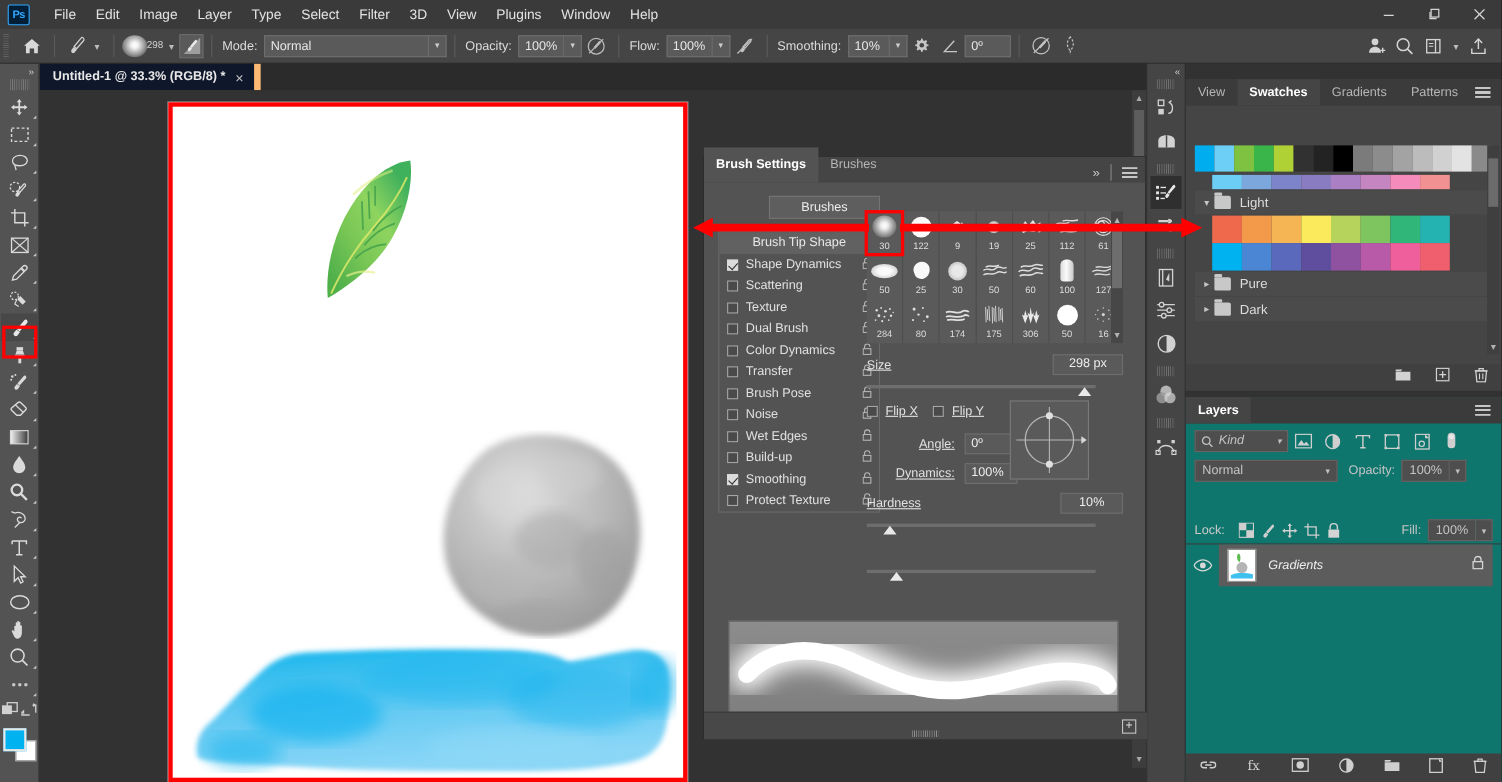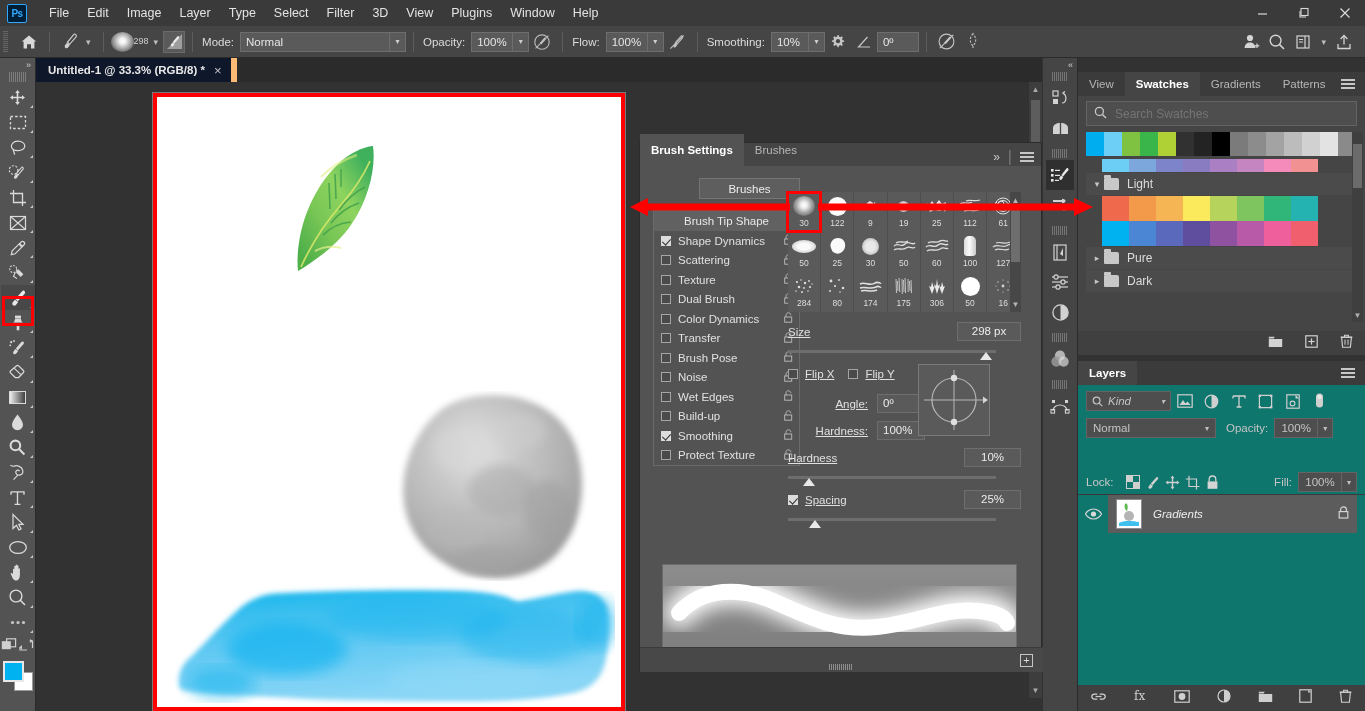--- a/index.html
+++ b/index.html
@@ -1069,21 +1069,21 @@
         <span class="cbx"></span>
         <span class="ctl-lbl">Flip X</span>
         <span class="cbx" style="margin-left:14px;"></span>
         <span class="ctl-lbl">Flip Y</span>
       </div>
       <div style="position:absolute;left:168px;top:228px;display:flex;align-items:center;">
         <span class="ctl-lbl" style="width:60px;text-align:right;margin-right:9px;">Angle:</span>
         <span class="num-field" style="width:48px;text-align:left;">0º</span>
       </div>
       <div style="position:absolute;left:148px;top:255px;display:flex;align-items:center;">
-        <span class="ctl-lbl" style="width:80px;text-align:right;margin-right:9px;">Hardness:</span>
+        <span class="ctl-lbl" style="width:80px;text-align:right;margin-right:9px;">Dynamics:</span>
         <span class="num-field" style="width:48px;text-align:left;">100%</span>
       </div>
       <div class="angbox" style="position:absolute;left:278px;top:198px;">
         <svg width="70" height="70" viewBox="0 0 70 70">
           <circle cx="35" cy="35" r="22" fill="none" stroke="#b6b6b6" stroke-width="1.2"></circle>
           <line x1="35" y1="5" x2="35" y2="65" stroke="#b6b6b6" stroke-width="1"></line>
           <line x1="5" y1="35" x2="65" y2="35" stroke="#b6b6b6" stroke-width="1"></line>
           <circle cx="35" cy="13" r="3.2" fill="#e0e0e0"></circle>
           <circle cx="35" cy="57" r="3.2" fill="#e0e0e0"></circle>
           <path d="M64 31.5 L69 35 L64 38.5 Z" fill="#d6d6d6"></path>
@@ -1091,25 +1091,20 @@
       </div>
 
       <div style="position:absolute;left:148px;top:282px;width:233px;display:flex;align-items:center;justify-content:space-between;">
         <span class="ctl-lbl">Hardness</span>
         <span class="num-field" style="width:57px;">10%</span>
       </div>
       <div class="slider" style="position:absolute;left:148px;top:310px;width:208px;">
         <span class="tri" style="left:10%;"></span>
       </div>
 
-      <div style="position:absolute;left:148px;top:324px;width:233px;display:flex;align-items:center;">
-        <span class="cbx on"></span>
-        <span class="ctl-lbl">Spacing</span>
-        <span class="num-field" style="width:57px;margin-left:auto;">25%</span>
-      </div>
       <div class="slider" style="position:absolute;left:148px;top:352px;width:208px;">
         <span class="tri" style="left:13%;"></span>
       </div>
 
       <div class="preview-box">
         <svg width="353" height="98" viewBox="0 0 353 98">
           <defs>
               <filter id="pvb">
                 <feGaussianBlur stdDeviation="10"></feGaussianBlur>
               </filter>
@@ -1224,29 +1219,20 @@
 
     <div class="swp">
       <div class="sw-tabs">
         <div class="swtab">View</div>
         <div class="swtab active">Swatches</div>
         <div class="swtab">Gradients</div>
         <div class="swtab">Patterns</div>
         <div style="margin-left:auto;padding-right:10px;display:flex;align-items:center;height:24px;">
           <span class="burger"></span>
         </div>
-      </div>
-      <div class="searchrow">
-        <span>
-          <svg width="13" height="13" viewBox="0 0 13 13">
-              <circle cx="5.4" cy="5.4" r="4" fill="none" stroke="#c8c8c8" stroke-width="1.3"></circle>
-              <line x1="8.4" y1="8.4" x2="12" y2="12" stroke="#c8c8c8" stroke-width="1.4"></line>
-            </svg>
-        </span>
-        <input type="text" placeholder="Search Swatches" style="">
       </div>
 
       <div class="sw-scrollarea">
         <div class="sw-strip">
           <span class="sw-chip" style="width:18px;background:#00aeef;"></span>
           <span class="sw-chip" style="width:18px;background:#6dcff6;"></span>
           <span class="sw-chip" style="width:18px;background:#7fc241;"></span>
           <span class="sw-chip" style="width:18px;background:#39b54a;"></span>
           <span class="sw-chip" style="width:18px;background:#b0d136;"></span>
           <span class="sw-chip" style="width:18px;background:#313131;"></span>

